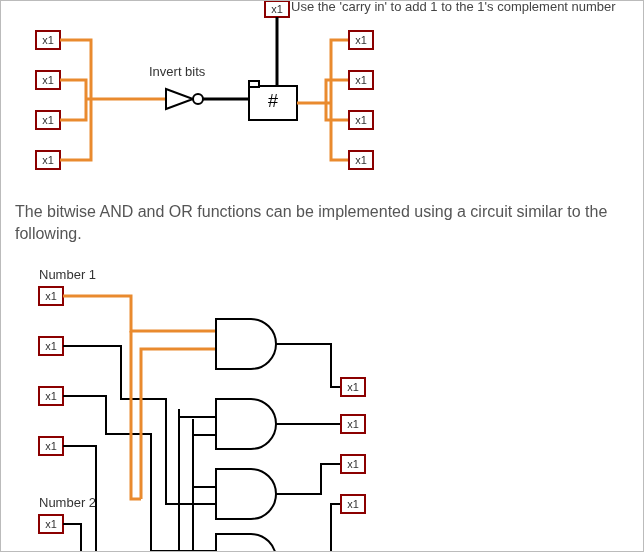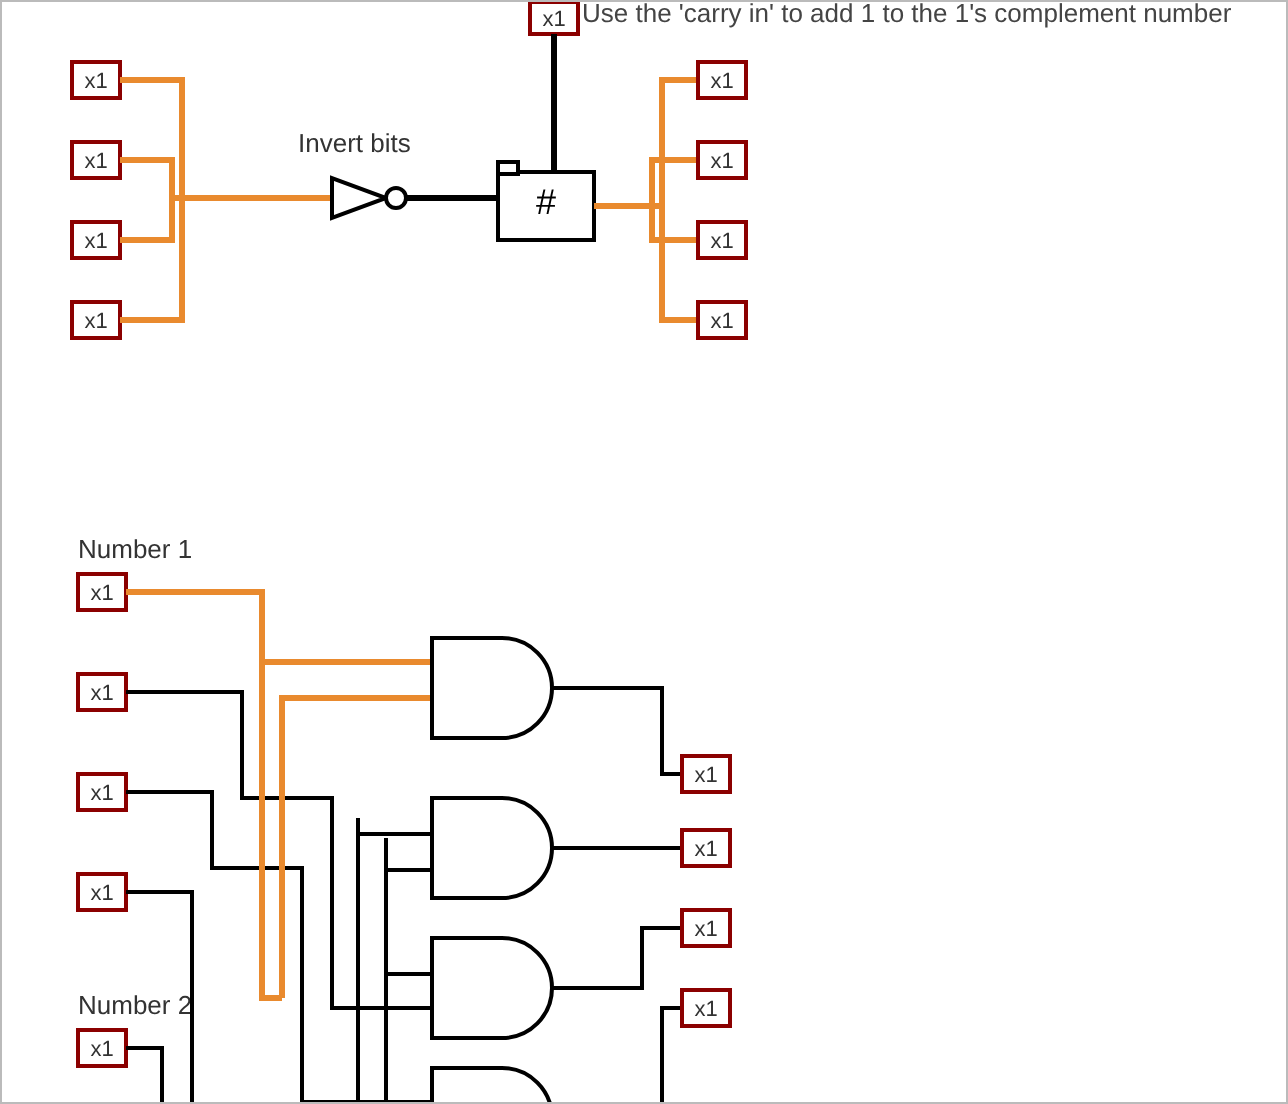--- a/index.html
+++ b/index.html
@@ -143,20 +143,21 @@
   <g>
     <rect class="ioBox" x="348" y="110" width="24" height="18"></rect>
     <text class="ioText" x="360" y="120">x1</text>
   </g>
   <g>
     <rect class="ioBox" x="348" y="150" width="24" height="18"></rect>
     <text class="ioText" x="360" y="160">x1</text>
   </g>
 </svg>
 
+<div class="bodytext" style="top:200px;">The bitwise AND and OR functions can be implemented using a circuit similar to the following.</div>
 
 <svg width="644" height="300" viewBox="0 0 644 300" style="position:absolute;left:0;top:258px;">
 
   <text class="label" x="38" y="20">Number 1</text>
 
   <g>
     <rect class="ioBox" x="38" y="28" width="24" height="18"></rect>
     <text class="ioText" x="50" y="38">x1</text>
   </g>
   <g>

